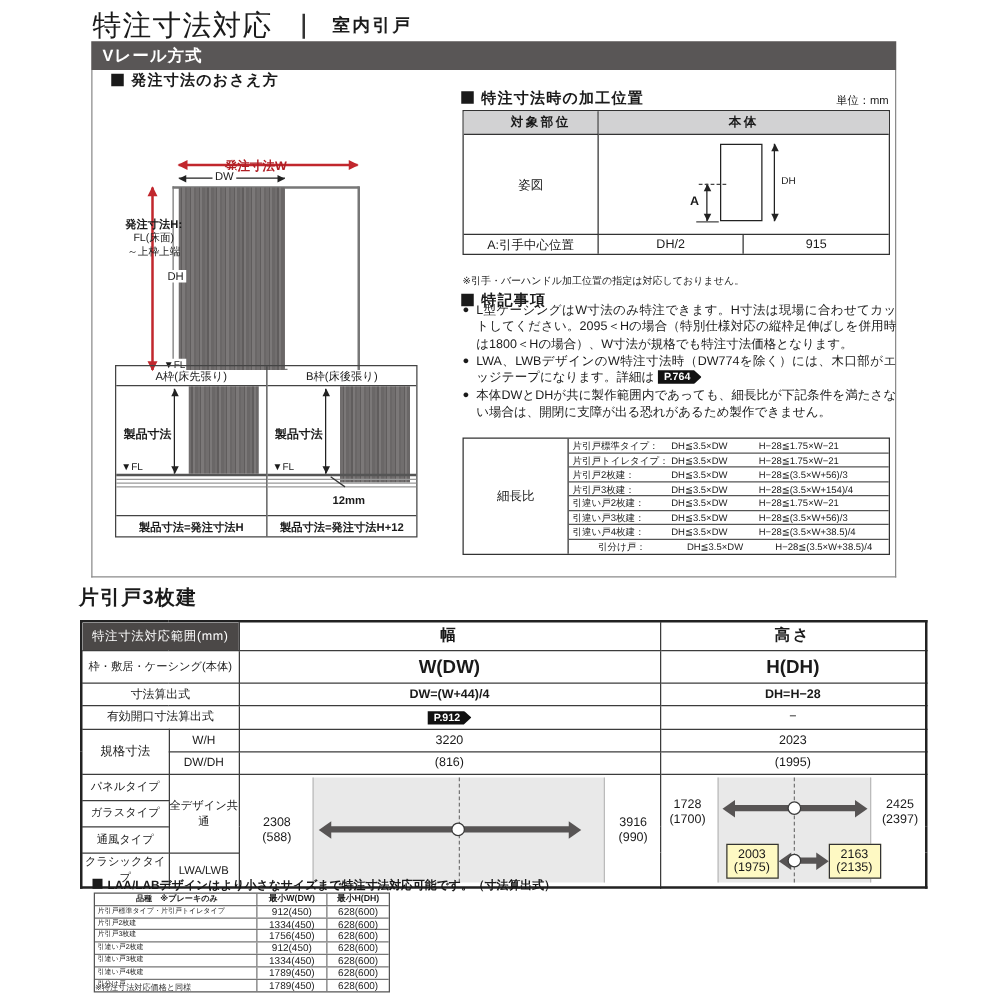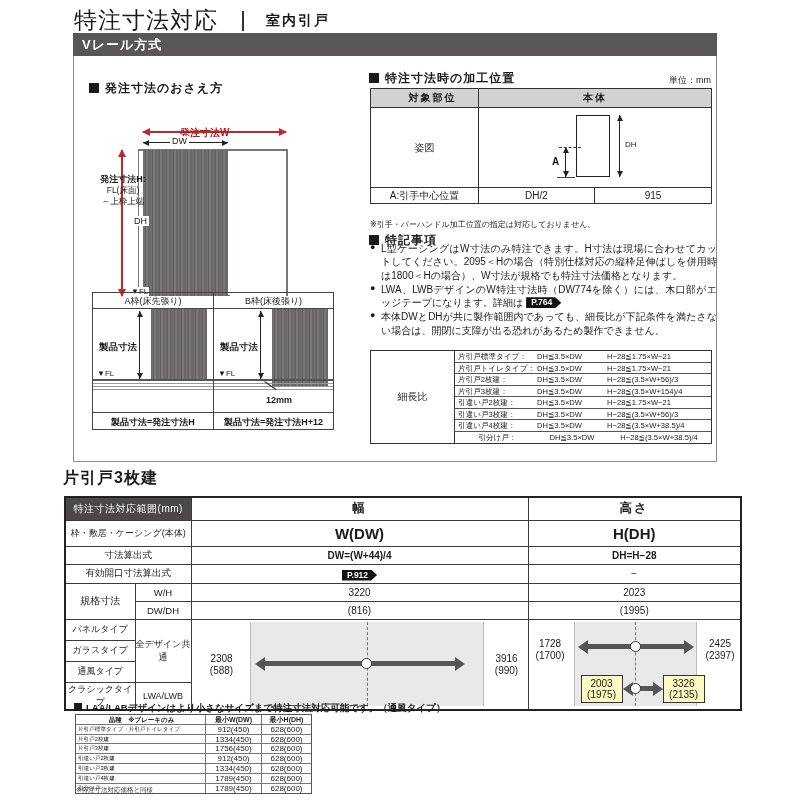--- a/index.html
+++ b/index.html
@@ -126,21 +126,21 @@
   <div class="hdr">
     <span class="t1">特注寸法対応</span>
     <span class="div"></span>
     <span class="t2">室内引戸</span>
   </div>
 
   <div class="bar">Vレール方式</div>
 
   <div class="box">
 
-    <div class="h2" style="left:15px; top:24px;text-align:right;">発注寸法のおさえ方</div>
+    <div class="h2" style="left:15px; top:0;text-align:right;">発注寸法のおさえ方</div>
 
     <div class="d1">
 
       <div class="line" style="left:48px; top:59px; width:149px; height:1.5px;"></div>
       <div class="line" style="left:48px; top:59px; width:1px; height:147px;"></div>
       <div class="line" style="left:196px; top:59px; width:1.5px; height:147px;"></div>
       <div class="line" style="left:48px; top:205px; width:92px; height:1px;"></div>
 
       <div class="door" style="position:absolute; left:53px; top:60px; width:85px; height:146px;"></div>
 
@@ -340,40 +340,40 @@
           <div class="garr" style="left:58px; width:98px; top:22px;"></div>
           <div class="knob" style="left:101px; top:19px;"></div>
           <div class="rnum" style="left:170px; top:16px; width:43px;"><span>2425</span><br><span>(2397)</span></div>
           <div class="rbox" style="left:52px; top:53px; width:42px; height:28px;">
                 <span>2003</span>
                 <span>(1975)</span>
               </div>
           <div class="garr" style="left:103px; width:22px; top:64px; z-index:3;"></div>
           <div class="knob" style="left:101px; top:61px; z-index:4;"></div>
           <div class="rbox" style="left:134px; top:53px; width:42px; height:28px;">
-                <span>3326</span>
+                <span>2163</span>
                 <span>(2135)</span>
               </div>
         </div>
       </td>
     </tr>
     <tr style="height:21px">
       <td class="f9">ガラスタイプ</td>
     </tr>
     <tr style="height:21px">
       <td class="f9">通風タイプ</td>
     </tr>
     <tr style="height:21px">
       <td class="f9">クラシックタイプ</td>
       <td class="f9">LWA/LWB</td>
     </tr>
   </tbody>
     </table>
 
-  <div class="miniNote">LAA/LABデザインはより小さなサイズまで特注寸法対応可能です。（通風タイプ）</div>
+  <div class="miniNote">LAA/LABデザインはより小さなサイズまで特注寸法対応可能です。（寸法算出式）</div>
   <div class="mini">
     <div class="r hd">
       <span class="c1">品種　※ブレーキのみ</span>
       <span class="c2">最小W(DW)</span>
       <span class="c3">最小H(DH)</span>
     </div>
     <div class="r">
         <span class="c1">片引戸標準タイプ・片引戸トイレタイプ</span>
         <span class="c2">912(450)</span>
         <span class="c3">628(600)</span>

